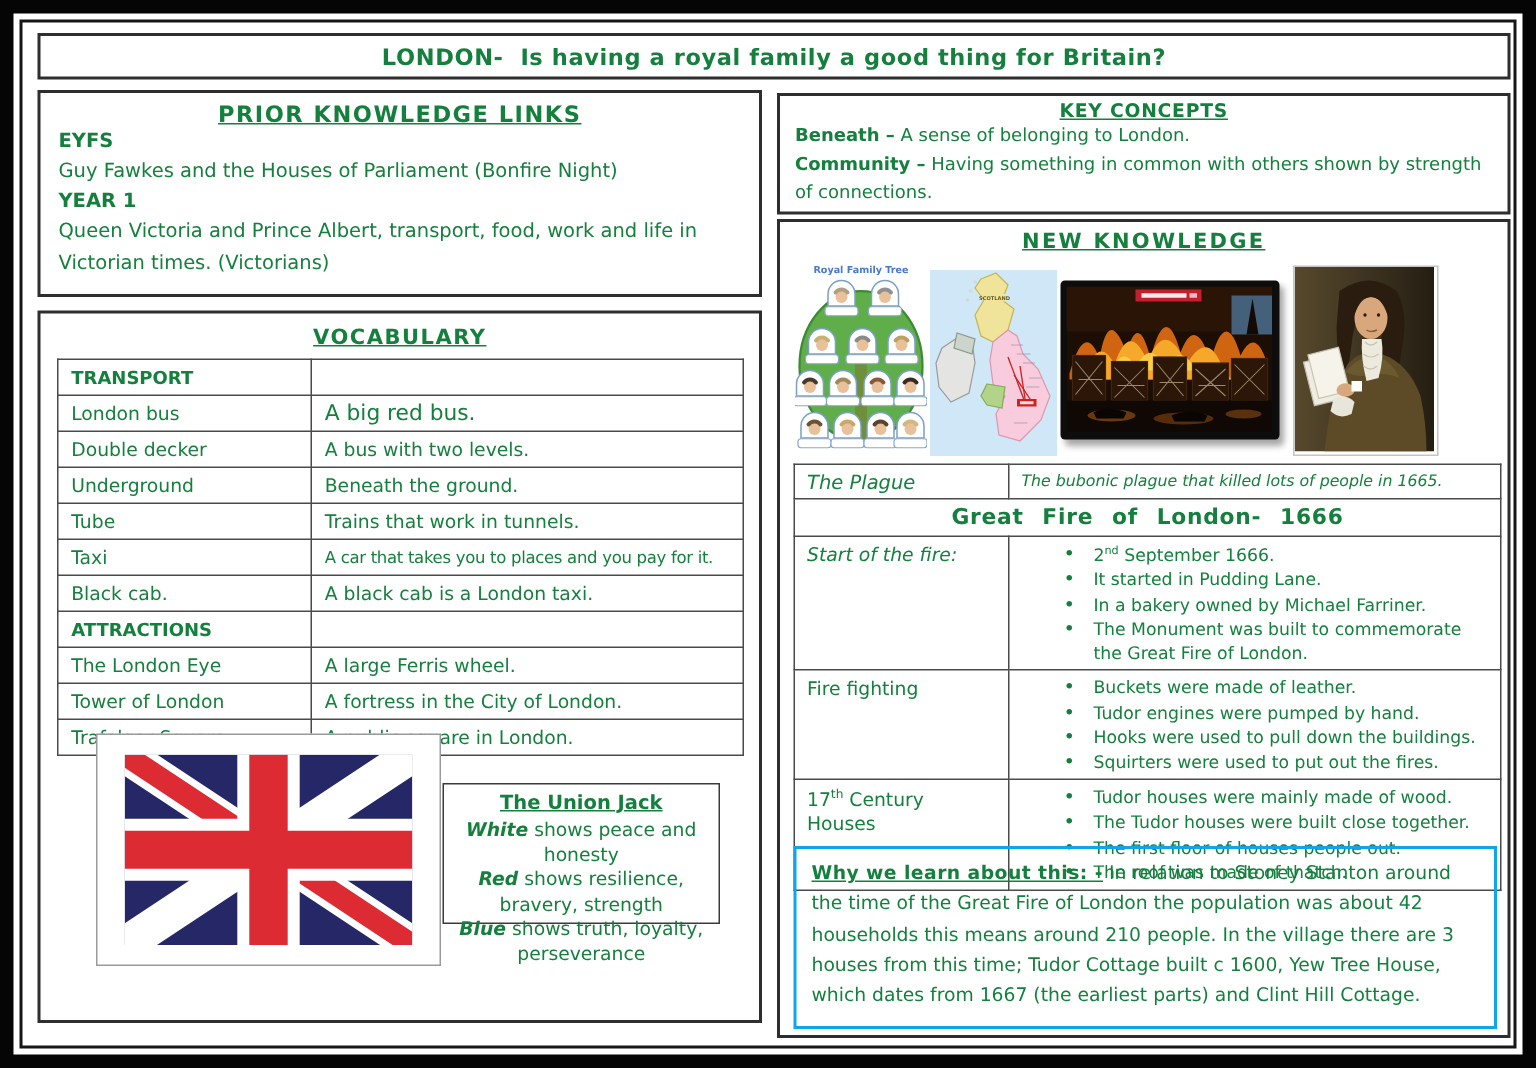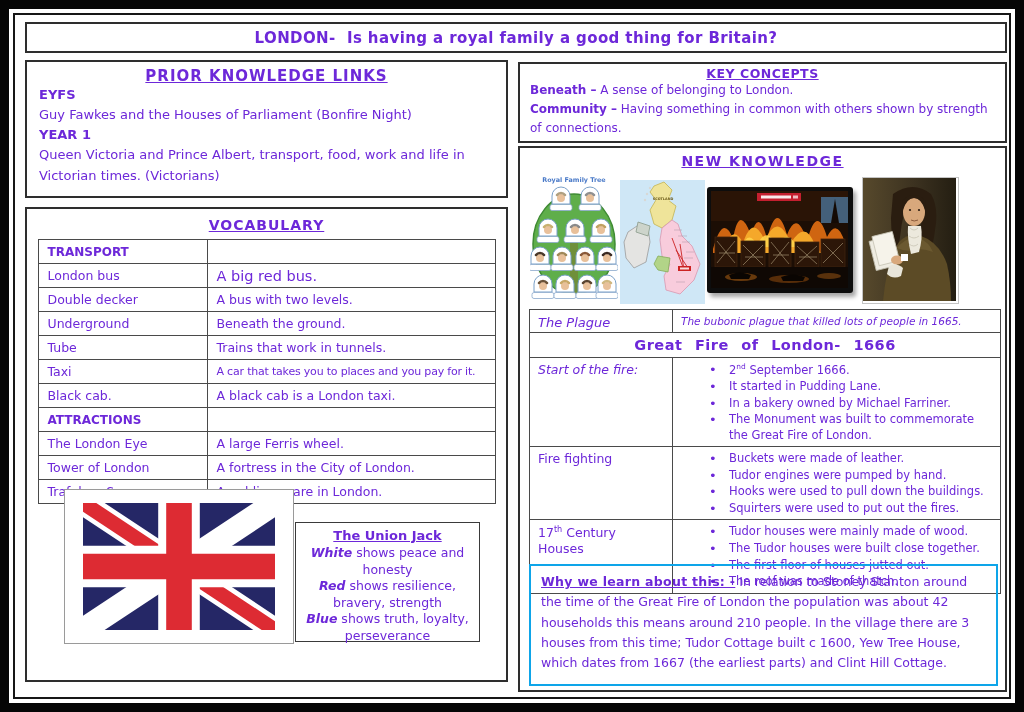--- a/index.html
+++ b/index.html
@@ -1,18 +1,18 @@
 <!DOCTYPE html>
 <html><head>
 <meta charset="utf-8">
 <style>
   html,body{margin:0;padding:0;background:#ffffff;}
   .page{
     position:relative; width:1024px; height:712px; background:#ffffff;
-    font-family:"DejaVu Sans","Liberation Sans",sans-serif; color:#6d28d9;
+    font-family:"DejaVu Sans","Liberation Sans",sans-serif; color:#15803d;
     overflow:hidden; box-sizing:border-box; border:9px solid #050505;
   }
   .inner-line{position:absolute; left:4px; top:4px; right:4px; bottom:4px; border:2px solid #161616; pointer-events:none;}
   .box{position:absolute; border:2px solid #2e2e2e; background:#fff; box-sizing:border-box;}
   .box-heading{text-align:center; font-weight:bold; text-decoration:underline; letter-spacing:1px;}
 
   
   .title-box{left:16px; top:13px; width:982px; height:31px;}
   .title-box span{display:block; text-align:center; line-height:28px; font-weight:bold; font-size:15px; letter-spacing:.4px; white-space:pre-wrap;}
 
@@ -26,21 +26,21 @@
   .vocab-box{left:16px; top:198px; width:483px; height:475px;}
   .vocab-box .box-heading{font-size:14px; margin-top:8px;}
   table.vocab{border-collapse:collapse; table-layout:fixed; margin:6px auto 0; width:458px;}
   table.vocab td{border:1.5px solid #4a4a4a; padding:1px 9px; font-size:12.5px; height:21px; overflow:hidden; white-space:nowrap;}
   table.vocab td.term{width:150px;}
   table.vocab tr.hdr td{font-weight:bold; font-size:12px;}
   table.vocab td.big{font-size:14.5px;}
   table.vocab td.condensed{font-size:11px; letter-spacing:-.2px;}
   .flag-box{position:absolute; left:37px; top:280px; width:228px; height:153px; border:1px solid #9a9a9a; background:#fff;}
   .flag-box svg{position:absolute; left:18px; top:13px;}
-  .uj-box{position:absolute; left:268px; top:313px; width:185px; height:120px; border:1.5px solid #3a3a3a; padding:5px 8px; box-sizing:border-box;}
+  .uj-box{position:absolute; left:268px; top:313px; width:185px; height:94px; border:1.5px solid #3a3a3a; padding:5px 8px; box-sizing:border-box;}
   .uj-heading{text-align:center; font-weight:bold; text-decoration:underline; font-size:13px; margin-bottom:2px;}
   .uj-line{font-size:12.5px; line-height:1.32;text-align:center;}
   .uj-line .bi{font-weight:bold; font-style:italic;}
 
   
   .key-box{left:509px; top:53px; width:489px; height:81px; padding:2px 10px;}
   .key-box .box-heading{font-size:12.5px; letter-spacing:.5px;}
   .kc-line{font-size:12px; line-height:1.6;}
 
   
@@ -367,21 +367,21 @@
             <li>Squirters were used to put out the fires.</li>
           </ul>
         </td>
       </tr>
       <tr class="r-houses">
         <td class="topic"><span>17</span><sup>th</sup><span> Century Houses</span></td>
         <td>
           <ul class="bullets">
             <li>Tudor houses were mainly made of wood.</li>
             <li>The Tudor houses were built close together.</li>
-            <li>The first floor of houses jutted out.</li>
+            <li>The first floor of houses people out.</li>
             <li>The roof was made of thatch.</li>
           </ul>
         </td>
       </tr>
     </tbody>
       </table>
 
     <div class="why-box">
       <span class="why-label">Why we learn about this: -</span><span> In relation to Stoney Stanton around the time of the Great Fire of London the population was about 42 households this means around 210 people. In the village there are 3 houses from this time; Tudor Cottage built c 1600, Yew Tree House, which dates from 1667 (the earliest parts) and Clint Hill Cottage.</span>
     </div>

